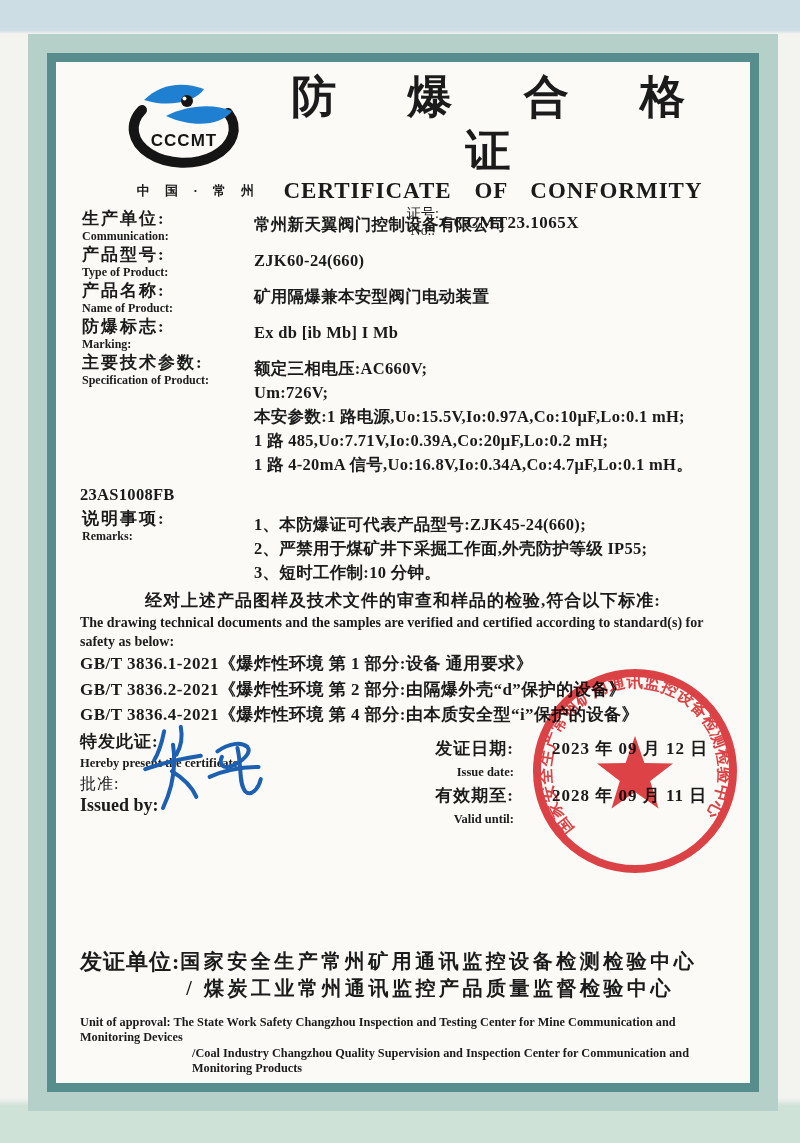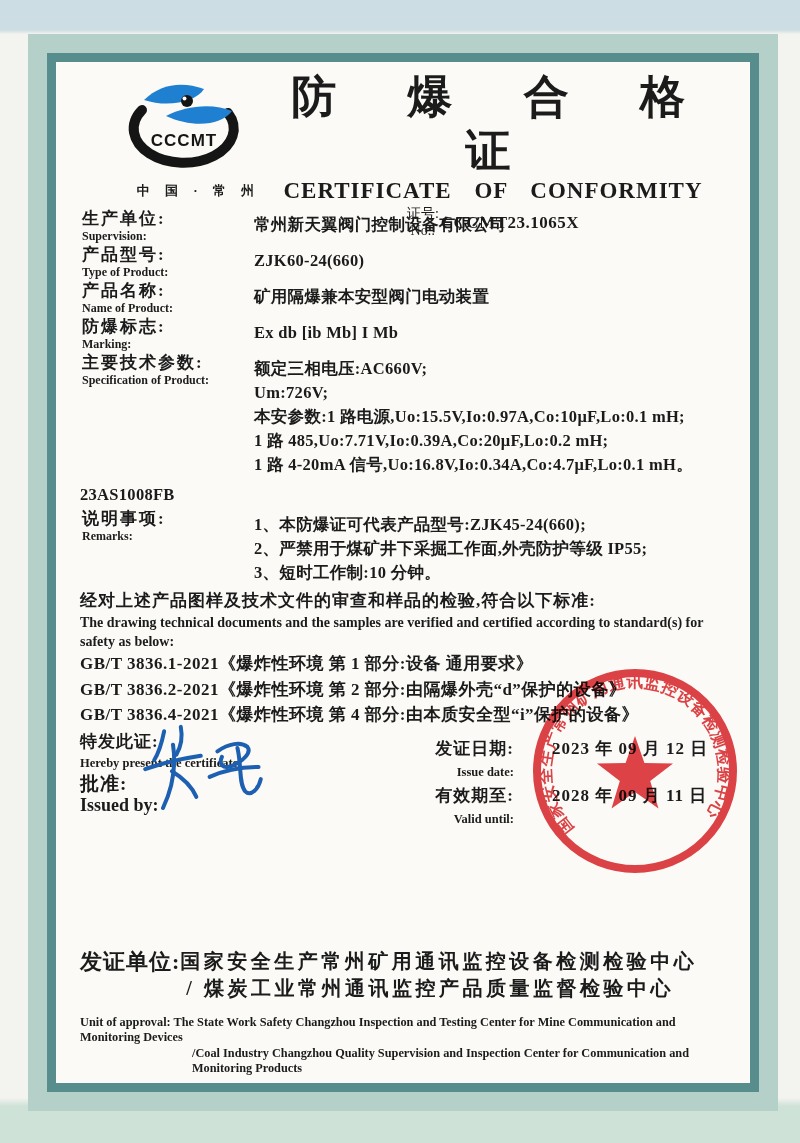--- a/index.html
+++ b/index.html
@@ -23,26 +23,26 @@
   .certno-val { font-size:17px; font-weight:600; padding-top:8px; letter-spacing:0.5px; }
   
   .rows { margin-top:10px; }
   .row { display:flex; margin-bottom:1px; }
   .lbl { width:174px; flex:none; padding-left:2px; }
   .lbl-cn { font-size:17px; font-weight:bold; letter-spacing:2px; line-height:21px; }
   .lbl-en { font-size:12px; font-weight:bold; line-height:14px; }
   .val { flex:1; font-size:16.5px; font-weight:600; line-height:24px; padding-top:5px; letter-spacing:0.3px; }
   .val div { min-height:24px; }
   
-  .stmt-cn { font-size:17px; font-weight:bold; letter-spacing:1px; line-height:25px; margin-top:3px; }
+  .stmt-cn { font-size:17px; font-weight:bold; letter-spacing:1px; line-height:25px; margin-top:3px;text-align:center; }
   .stmt-en { font-size:14px; font-weight:bold; line-height:19px; }
   .standards div { font-size:17px; font-weight:600; line-height:25.5px; letter-spacing:0.5px; }
   .issue-cn { font-size:17px; font-weight:bold; letter-spacing:1px; line-height:24px; margin-top:2px; }
   .issue-en { font-size:12.5px; font-weight:bold; line-height:18px; }
-  .approve-cn { font-size:19px; font-weight:bold; letter-spacing:1px; line-height:24px; }
+  .approve-cn { font-size:16px; font-weight:normal; letter-spacing:1px; line-height:24px; }
   .approve-en { font-size:18px; font-weight:bold; line-height:18px; }
   .spacer { height:130px; }
   
   .sig { position:absolute; left:128px; top:718px; z-index:2; }
   .dates { position:absolute; left:396px; top:736px; z-index:1; width:330px; }
   .dates .drow { display:flex;gap:28px; }
   .dates .dlbl { width:118px; flex:none; text-align:right; }
   .dates .dlbl-cn { font-size:17px; font-weight:bold; letter-spacing:1px; line-height:25px; }
   .dates .dlbl-en { font-size:12.5px; font-weight:bold; line-height:22px; }
   .dates .dval { font-size:17px; font-weight:600; padding-left:10px; line-height:25px; letter-spacing:1px; }
@@ -88,21 +88,21 @@
             </div>
             <div class="certno-val">CCCMT23.1065X</div>
           </div>
         </div>
       </div>
 
       <div class="rows">
         <div class="row">
           <div class="lbl">
             <div class="lbl-cn">生产单位:</div>
-            <div class="lbl-en">Supervision:</div>
+            <div class="lbl-en">Communication:</div>
           </div>
           <div class="val">常州新天翼阀门控制设备有限公司</div>
         </div>
         <div class="row">
           <div class="lbl">
             <div class="lbl-cn">产品型号:</div>
             <div class="lbl-en">Type of Product:</div>
           </div>
           <div class="val">ZJK60-24(660)</div>
         </div>

